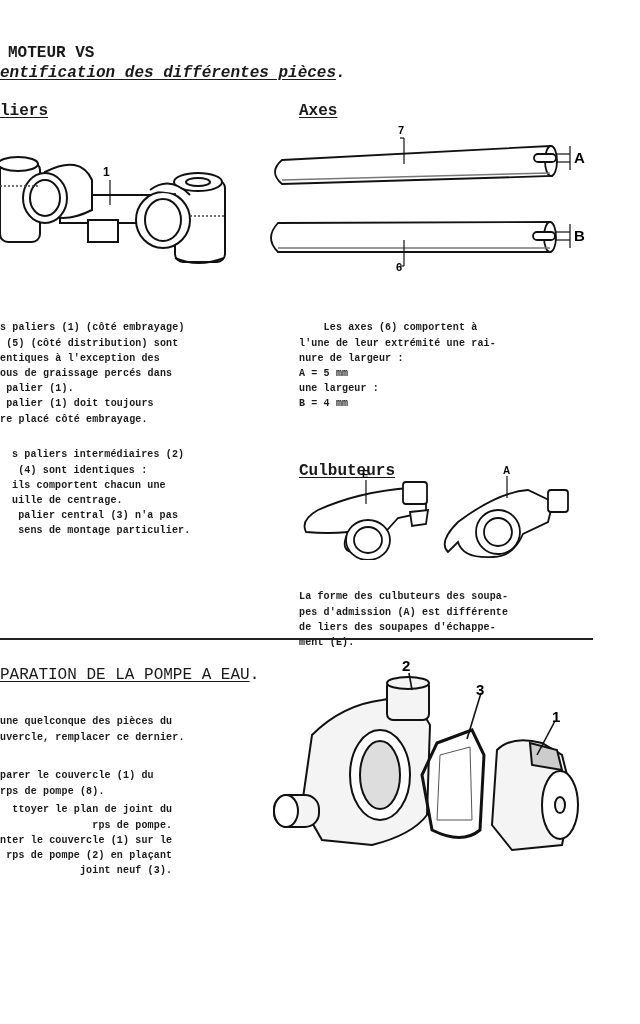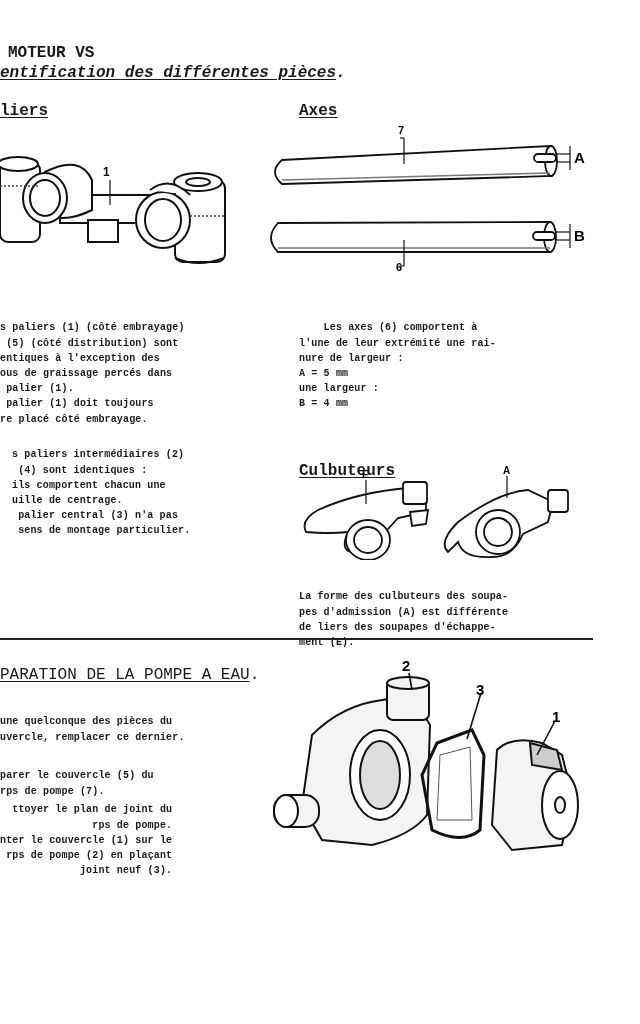--- a/index.html
+++ b/index.html
@@ -110,21 +110,21 @@
 </div>
 
 <div class="rule"></div>
 
 <div class="head" style="left:0;top:655px;font-weight:normal;"><span class="u">PARATION DE LA POMPE A EAU</span><span>.</span></div>
 
 <div class="t" style="left:0;top:684px;">
   <div>une quelconque des pièces du</div><div>uvercle, remplacer ce dernier.</div>
 </div>
 <div class="t" style="left:0;top:738px;">
-  <div>parer le couvercle (5) du</div><div>rps de pompe (7).</div>
+  <div>parer le couvercle (1) du</div><div>rps de pompe (8).</div>
 </div>
 <div class="t" style="left:0;top:772px;text-align:right;">
   <div>ttoyer le plan de joint du</div><div>rps de pompe.</div><div>nter le couvercle (1) sur le</div><div>rps de pompe (2) en plaçant</div><div> joint neuf (3).</div>
 </div>
 
 <svg style="left:262px;top:655px;" width="335" height="215" viewBox="0 0 335 215">
   <g fill="#f4f4f4" stroke="#111" stroke-width="2">
     <path d="M40 150 L50 80 Q80 50 120 45 L150 40 L168 70 L165 160 Q150 180 110 190 L60 185 Z"></path>
     <rect x="125" y="25" width="42" height="40" rx="6"></rect>
     <ellipse cx="146" cy="28" rx="21" ry="6"></ellipse>

